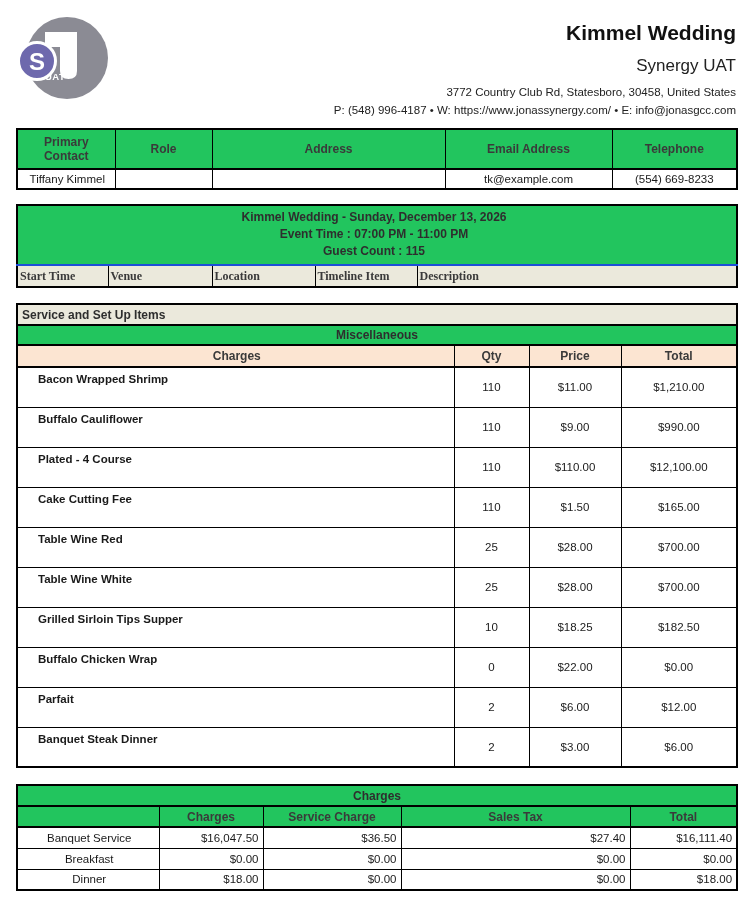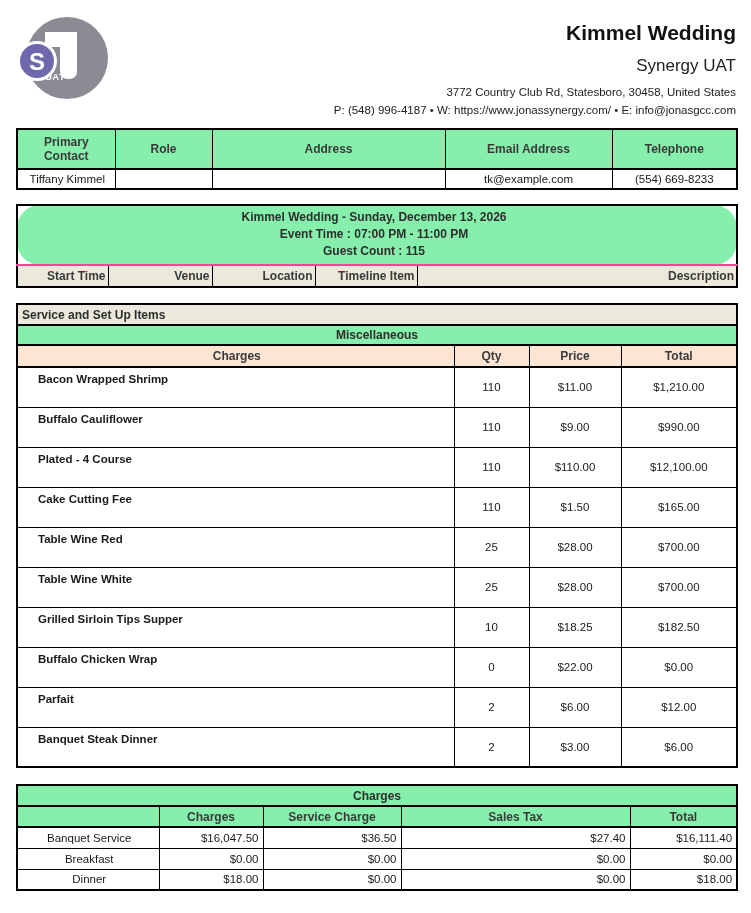--- a/index.html
+++ b/index.html
@@ -19,36 +19,36 @@
   .doc-subtitle { font-size: 17px; line-height: 22px; margin-top: 9px; color: #222; }
   .doc-address  { font-size: 11.5px; line-height: 14px; margin-top: 8px; color: #222; }
   .doc-contact  { font-size: 11.5px; line-height: 14px; margin-top: 4px; color: #222; }
 
   
   table { border-collapse: collapse; table-layout: fixed; width: 720px; }
   table { border: 2px solid #000; }
   th, td { border: 1px solid #000; overflow: hidden; }
   th { font-weight: bold; color: #3a3a3a; font-size: 12px; padding: 2px; }
   td { font-size: 11.5px; color: #1a1a1a; padding: 2px; }
-  .bg-gray  { background: #86efac; }
+  .bg-gray  { background: #22c55e; }
   .bg-beige { background: #ebe9dc; }
   .bg-peach { background: #fce5d2; }
 
   
   .contact-table .hrow th { height: 40px; vertical-align: middle; text-align: center; border-bottom: 2px solid #000; }
   .contact-table td { height: 20px; }
   .cell-left   { text-align: center;  padding-left: 4px; }
   .cell-center { text-align: center; }
   .cell-right  { text-align: right; padding-right: 4px; }
 
   
   .event-table { margin-top: 14px; }
-  .event-title-cell { padding: 3px 6px 4px 0; border-bottom: 2px solid #ec4899; border-radius: 23px; }
+  .event-title-cell { padding: 3px 6px 4px 0; border-bottom: 2px solid #1d4ed8; }
   .event-title-line { text-align: center; font-weight: bold; font-size: 12px; line-height: 17px; color: #2e2e2e; }
-  .event-table th.sub { height: 22px; text-align: right; vertical-align: middle; }
+  .event-table th.sub { height: 22px; text-align: left; vertical-align: middle; font-family: Liberation Serif, serif; }
 
   
   .misc-table { margin-top: 15px; }
   .misc-title    { height: 20px; text-align: center; font-weight: bold; font-size: 12px; color: #2e2e2e; border-bottom: 2px solid #000; }
   .misc-subtitle { height: 21px; text-align: left; font-weight: bold; font-size: 12px; color: #2e2e2e; padding-left: 4px; vertical-align: middle; border-bottom: 2px solid #000; }
   .misc-table th.ch { height: 22px; vertical-align: middle; border-bottom: 2px solid #000; }
   .misc-table td.item-name { height: 40px; vertical-align: top; font-weight: bold; padding: 5px 20px; }
   .misc-table td.item-num  { text-align: center; vertical-align: middle; }
 
   

